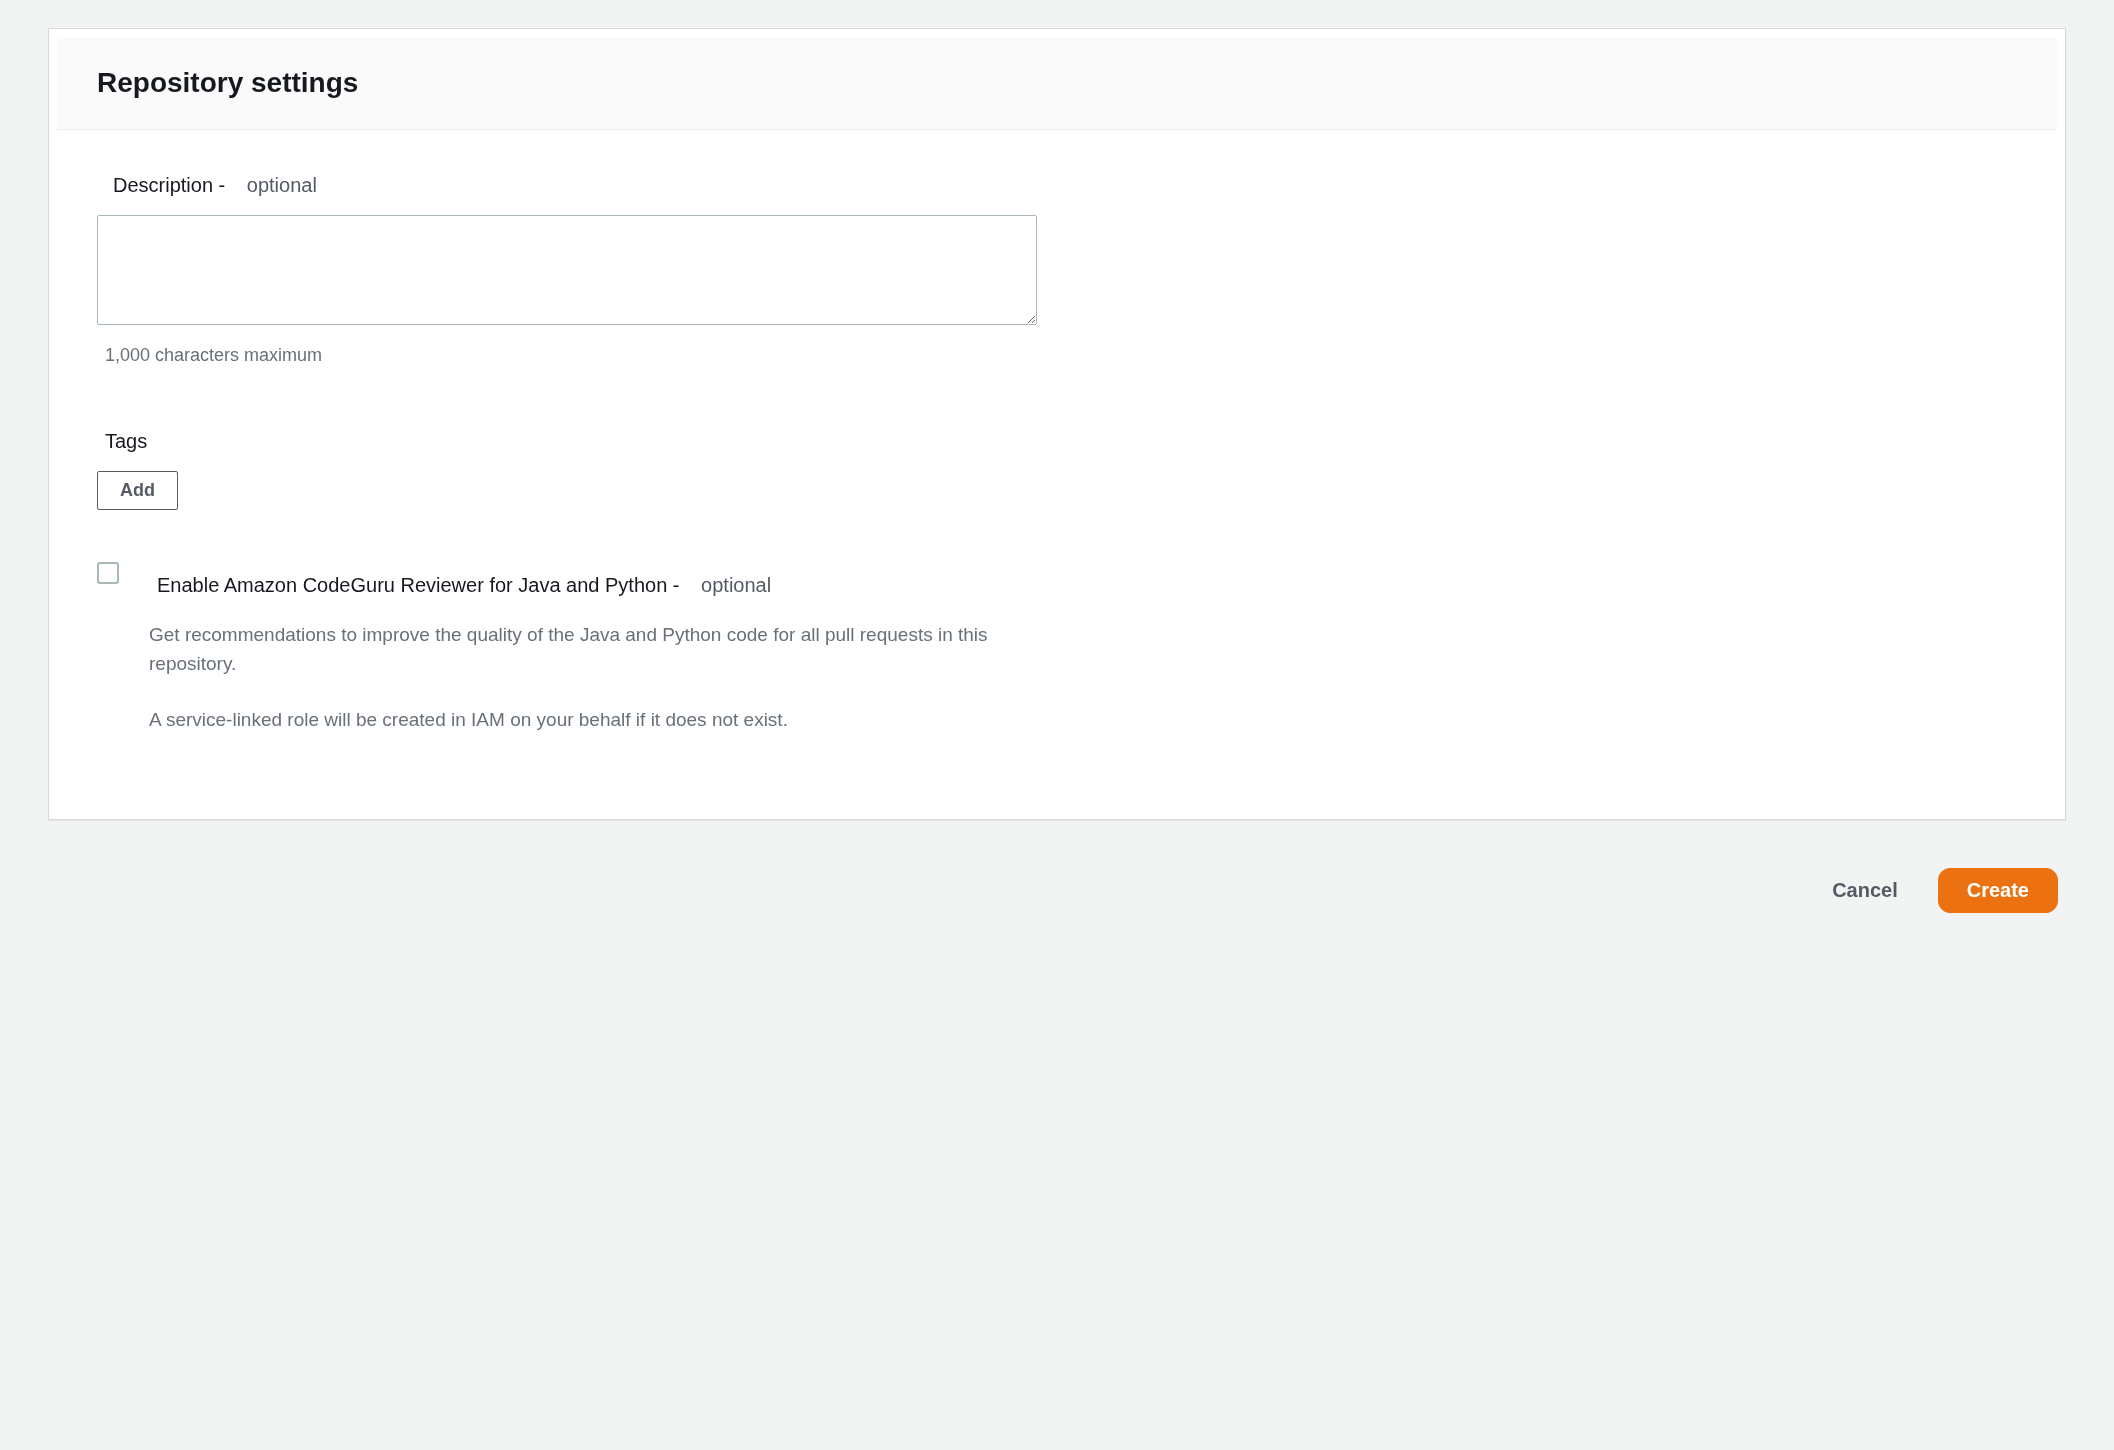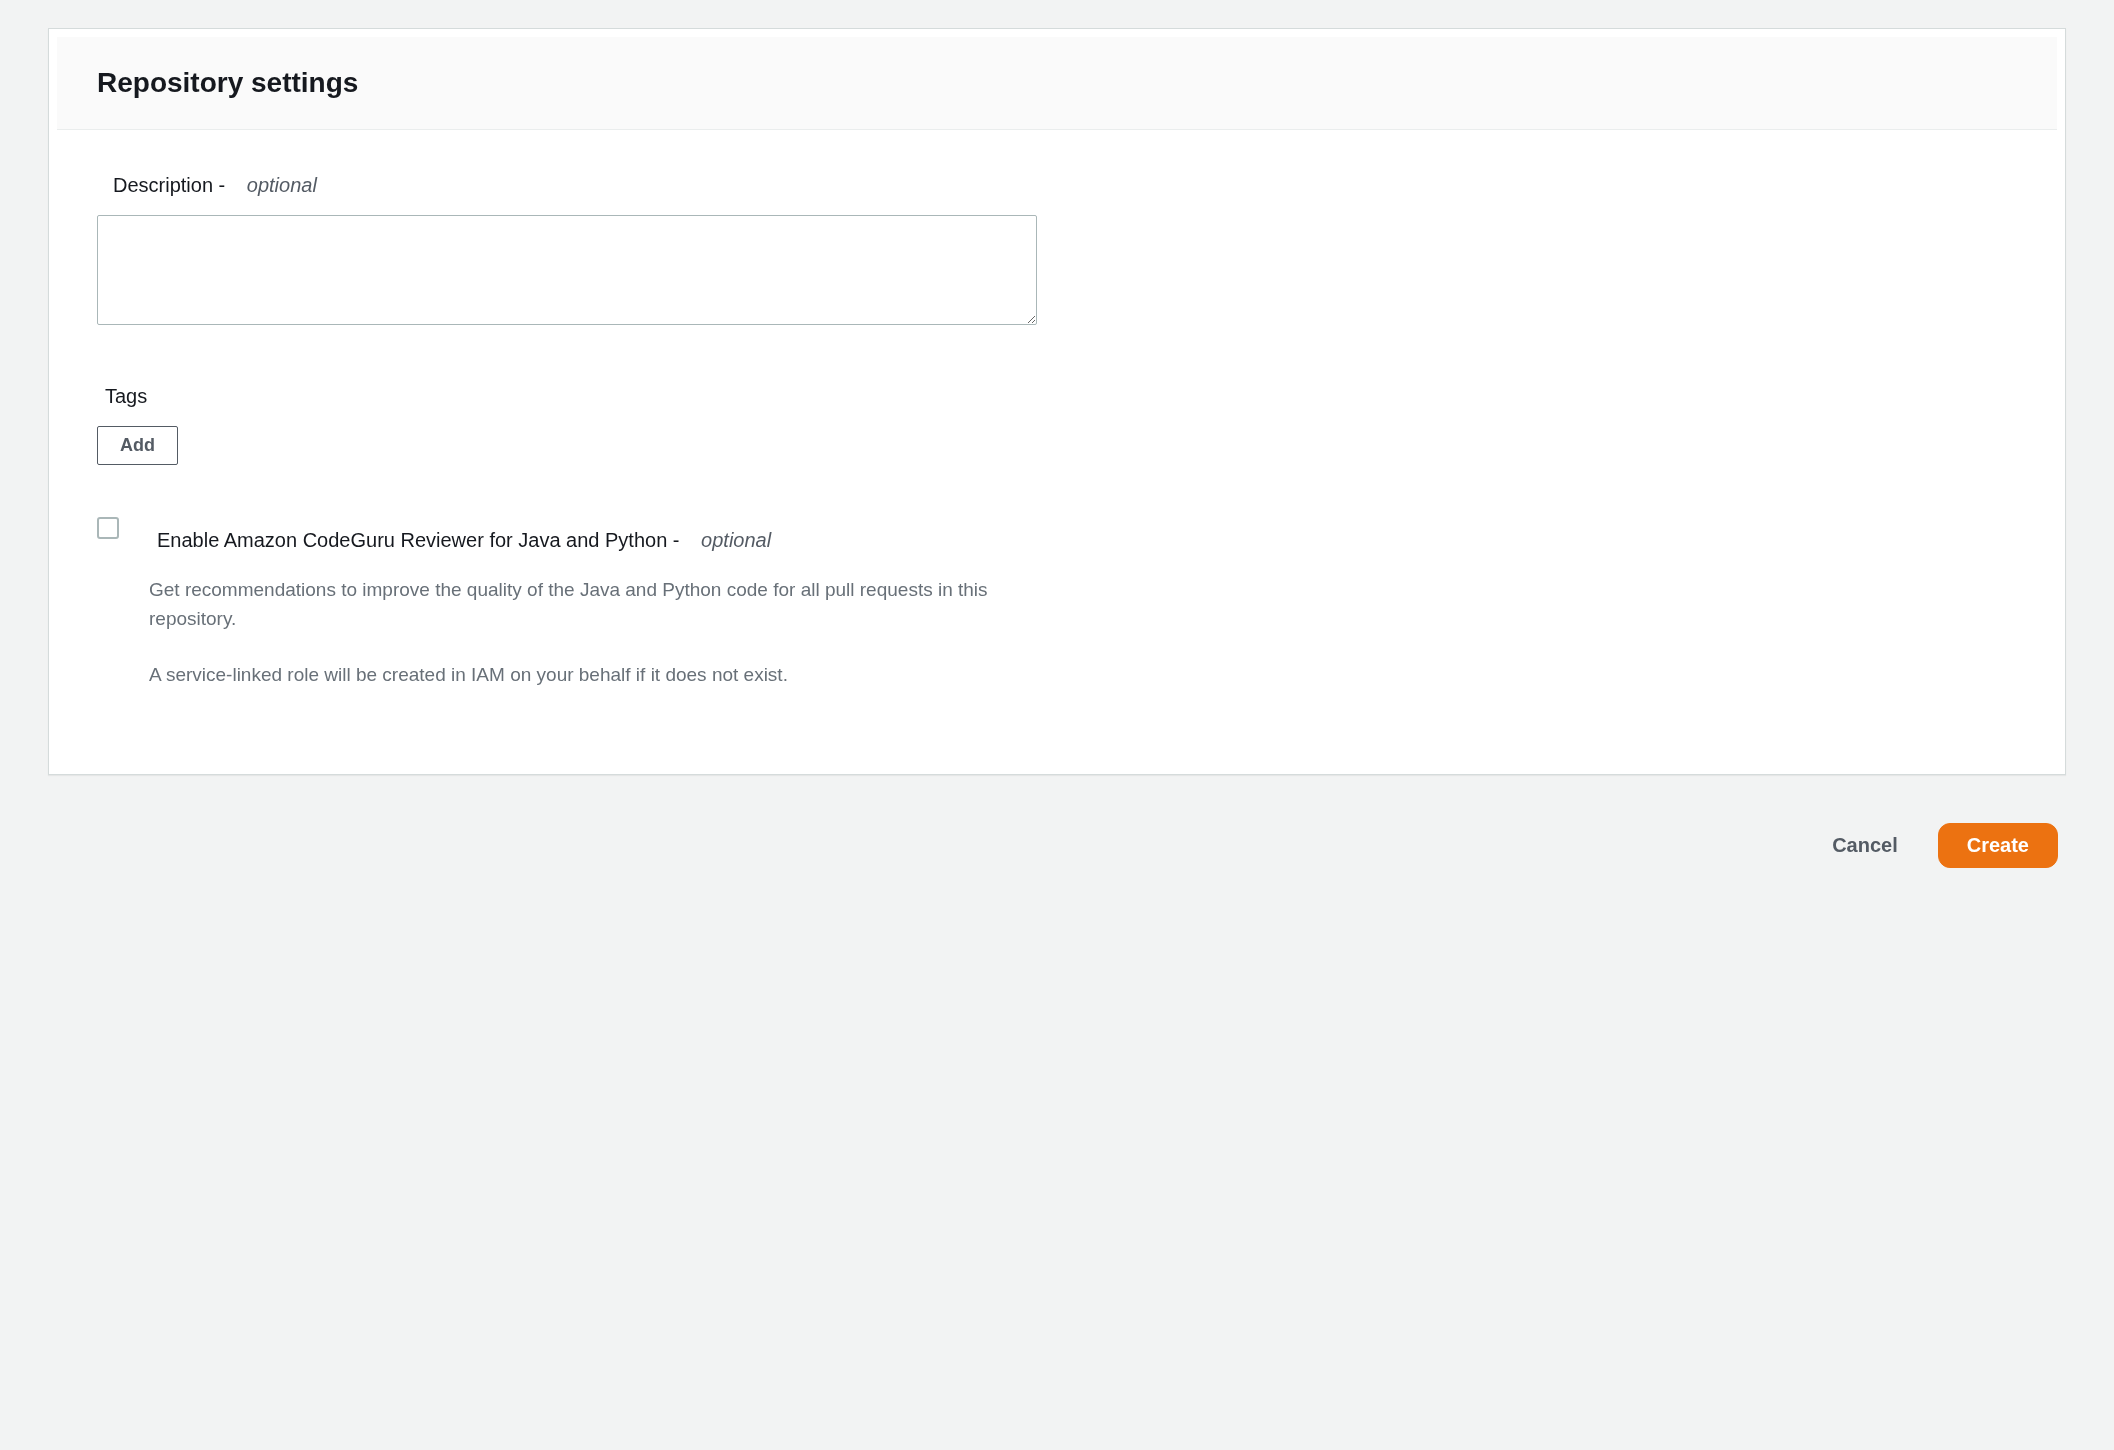--- a/index.html
+++ b/index.html
@@ -35,21 +35,20 @@
       margin-bottom: 32px;
     }
     .form-label {
       display: block;
       font-size: 20px;
       color: #16191f;
       margin-bottom: 10px;
       font-weight: 400;
     }
     .optional {
-      font-style: italic;
       color: #545b64;
     }
     .text-input {
       width: 940px;
       max-width: 100%;
       padding: 10px 14px;
       font-size: 20px;
       border: 2px solid #00a1c9;
       border-radius: 2px;
       color: #16191f;
@@ -151,20 +150,21 @@
     <h2>Repository settings</h2>
   </div>
   <div class="panel-body">
 
 
     <div class="form-group">
       <label class="form-label">
         <span>Description - </span><span class="optional">optional</span>
       </label>
       <textarea class="textarea-input" style=""></textarea>
+      <div class="hint">1,000 characters maximum</div>
     </div>
 
     <div class="form-group">
       <label class="form-label">Tags</label>
       <button class="add-button">Add</button>
     </div>
 
     <div class="checkbox-group">
       <div class="checkbox"></div>
       <div class="checkbox-content">

